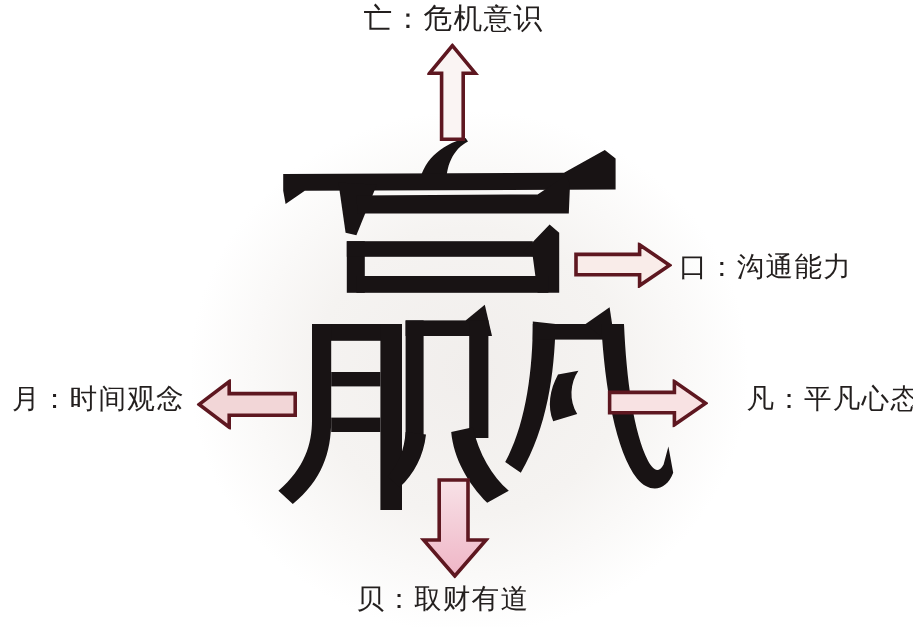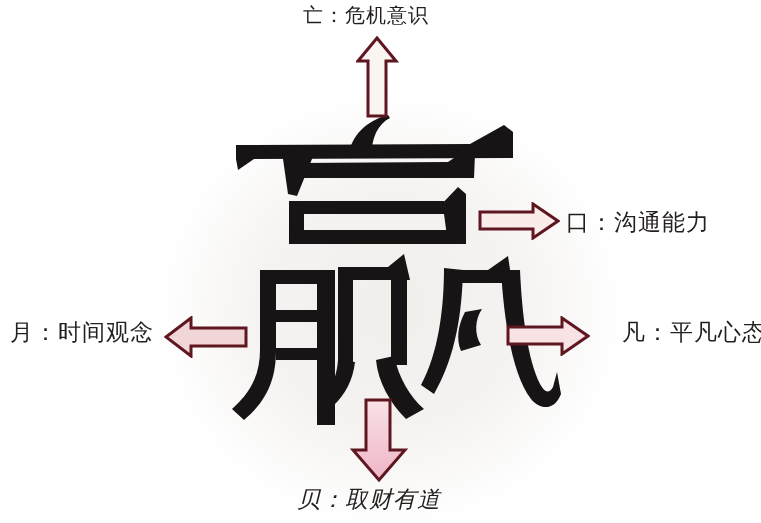--- a/index.html
+++ b/index.html
@@ -1,21 +1,21 @@
 <!DOCTYPE html>
 <html><head>
 <meta charset="utf-8">
 <style>
   html,body{margin:0;padding:0;}
   body{background:#ffffff;font-family:"Liberation Serif","DejaVu Serif",serif;}
   .stage{position:relative;width:761px;height:523px;background:#ffffff;overflow:hidden;}
   .halo{position:absolute;left:158px;top:92px;width:466px;height:436px;border-radius:50%;
         background:radial-gradient(closest-side,#f1eeec 0%,#f5f3f1 55%,rgba(255,255,255,0) 100%);}
   .label{position:absolute;color:#231f1e;font-size:23px;white-space:nowrap;letter-spacing:1px;line-height:1.15;z-index:3;}
-  .label.top{font-size:20px;}
+  .label.top{font-size:24px;font-family:Liberation Mono, monospace;}
   .arrow{position:absolute;z-index:2;}
   .arrow polygon{stroke:#5e1720;stroke-width:3;stroke-linejoin:miter;}
   .charsvg{position:absolute;left:218px;top:108px;z-index:2;}
   .charsvg path,.charsvg rect{fill:#181314;}
 </style>
 </head>
 <body>
 
 <div class="stage">
 
@@ -90,15 +90,15 @@
   </svg>
 
   <div class="label top" style="left:303px;top:4px;">亡：危机意识</div>
 
   <div class="label" style="left:566px;top:210px;">口：沟通能力</div>
 
   <div class="label" style="left:10px;top:320px;">月：时间观念</div>
 
   <div class="label" style="left:594px;top:320px;margin-left:28px;">凡：平凡心态</div>
 
-  <div class="label" style="left:297px;top:487px;font-style:italic;">贝：取财有道</div>
+  <div class="label" style="left:297px;top:487px;">贝：取财有道</div>
 
 </div>
 
 </body></html>

